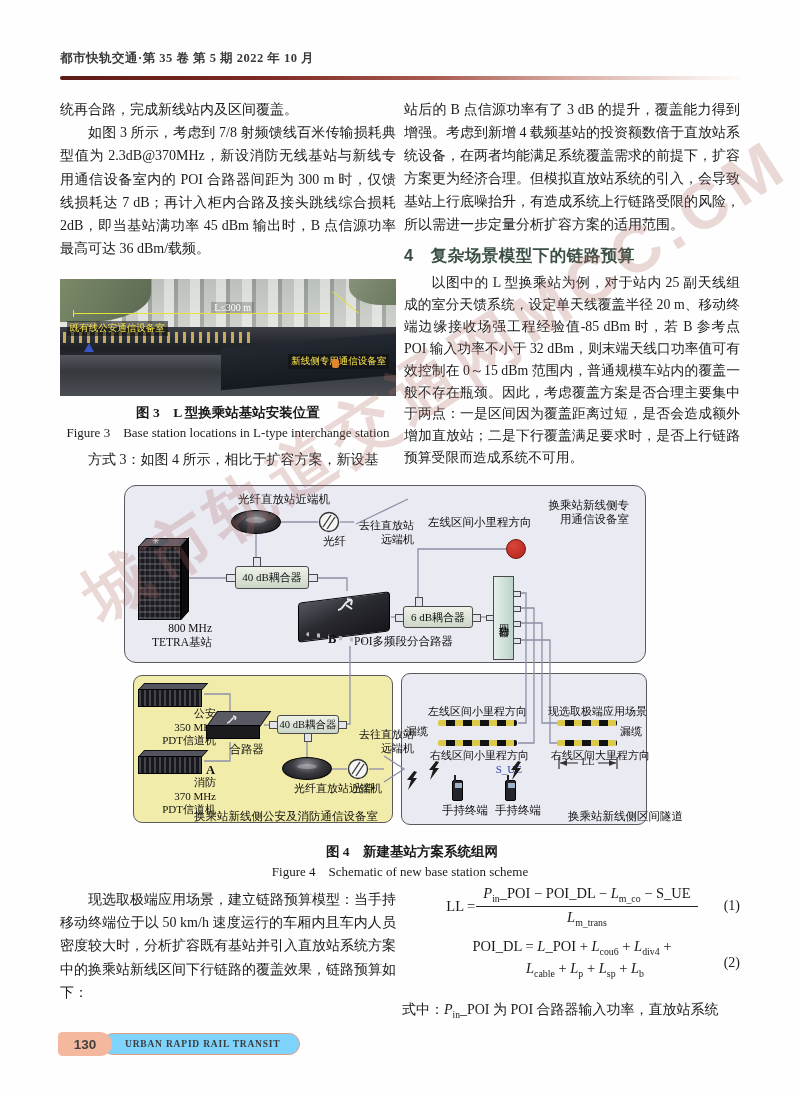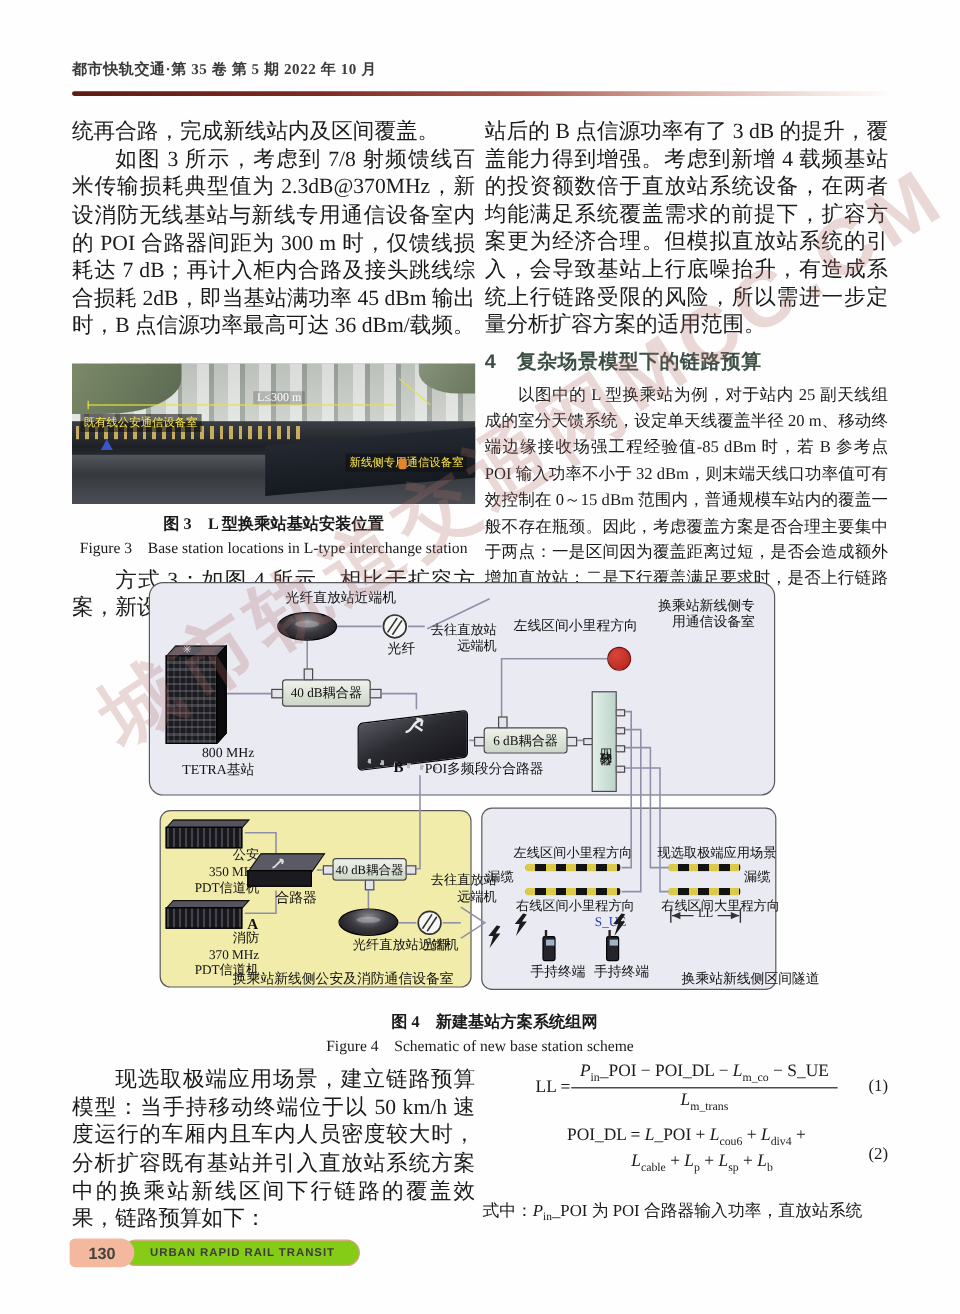--- a/index.html
+++ b/index.html
@@ -8,21 +8,21 @@
           font-family:"Liberation Serif","DejaVu Serif",serif; color:#1a1a1a; }
 
   
   .hdr-text { position:absolute; left:60px; top:50px; font-size:12.5px; font-weight:bold; color:#3a3a3a; letter-spacing:0.5px; }
   .hdr-rule { position:absolute; left:60px; top:76px; width:680px; height:4px; border-radius:2px;
               background:linear-gradient(90deg,#5e1b16 0%,#7d2a23 30%,#a85a50 55%,#d8aba2 75%,#f3e6e2 92%,#fdfbfa 100%); }
 
   
   .colL { position:absolute; left:60px; top:98px; width:336px; }
   .colR { position:absolute; left:404px; top:98px; width:336px; }
-  .para { font-size:18px; line-height:23.2px; text-align:justify; }
+  .para { font-size:14px; line-height:23.2px; text-align:justify; }
   .para.indent { text-indent:2em; }
   .colR .para { line-height:23px; }
   .colR .para.tight { font-size:13.8px; line-height:21.9px; }
   .sec-head { margin-top:9px; margin-bottom:5px; font-size:16.5px; font-weight:bold; color:#3c4f45; font-family:"Liberation Sans","DejaVu Sans",sans-serif; letter-spacing:0.5px; }
 
   
   .photo { position:relative; width:336px; height:117px; margin-top:19px; overflow:hidden; background:#9aa09c; }
   .ph-city { position:absolute; left:0; top:0; width:100%; height:44%;
              background:linear-gradient(180deg,#aab0aa 0%,#c6cac4 100%); }
   .ph-city::after { content:""; position:absolute; inset:0;
@@ -105,23 +105,23 @@
   .frac .den { padding-top:2px; }
   .eq-no { position:absolute; right:2px; top:50%; transform:translateY(-50%); font-size:14px; }
   .eq2 { position:relative; margin-top:6px; min-height:50px; }
   .eq2 .l1 { text-align:center; }
   .eq2 .l2 { text-align:center; padding-left:26px; margin-top:3px; }
   sub { font-size:0.68em; }
   .where { margin-top:10px; font-size:14px; line-height:23px; text-align:justify; }
 
   
   .foot { position:absolute; left:58px; top:1032px; height:24px; }
-  .f-pill { position:absolute; left:44px; top:1px; width:198px; height:22px; border:1.2px solid #ddA186; background:#84cc16;
+  .f-pill { position:absolute; left:44px; top:1px; width:198px; height:22px; border:1.2px solid #ddA186; background:#7dd3fc;
             border-radius:12px; display:flex; align-items:center; padding-left:22px;
-            font-family:Liberation Sans, sans-serif; font-size:9.5px; letter-spacing:0.8px; color:#3c3c3c; font-weight:bold; }
+            font-family:Liberation Serif, serif; font-size:9.5px; letter-spacing:0.8px; color:#3c3c3c; font-weight:bold; }
   .f-num { position:absolute; left:0; top:0; width:54px; height:24px; background:#f3b89d; border-radius:5px 13px 13px 5px;
            display:flex; align-items:center; justify-content:center; font-family:"Liberation Sans","DejaVu Sans",sans-serif;
            font-size:13.5px; font-weight:bold; color:#44413e; }
 
   
   .wm { position:absolute; left:90px; top:560px; width:700px; transform:rotate(-33deg); transform-origin:left center;
         font-size:66px; font-weight:bold; letter-spacing:7px; white-space:nowrap; color:rgba(172,108,102,0.26);
         pointer-events:none; z-index:50; font-family:"Liberation Sans","DejaVu Sans",sans-serif; }
 </style>
 </head>

